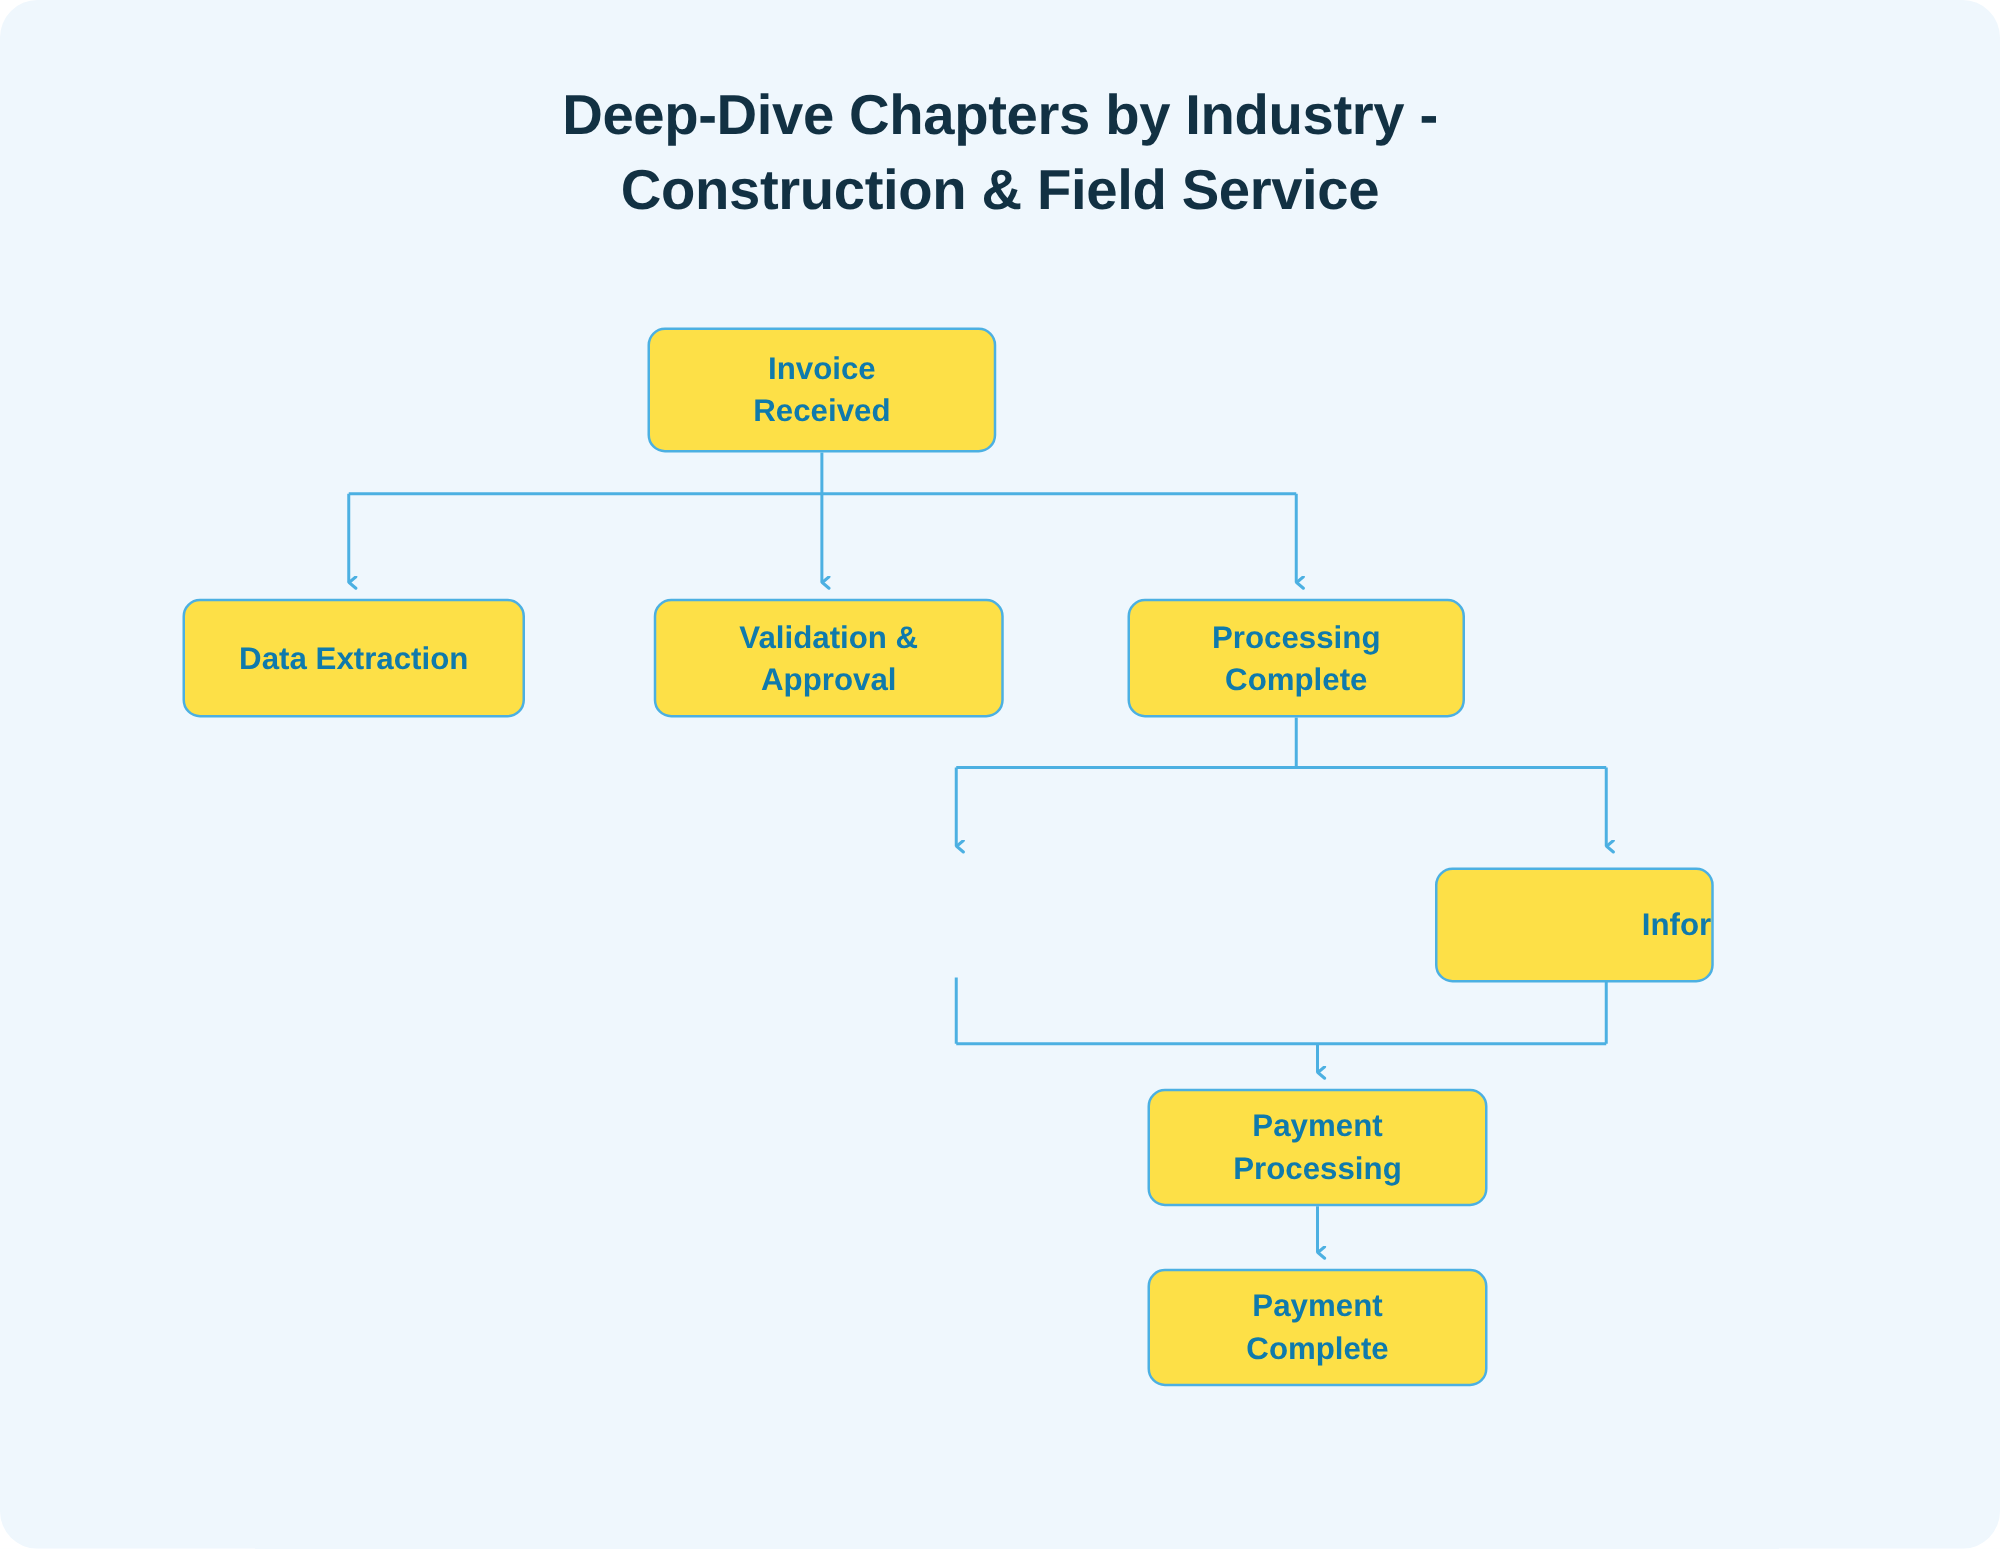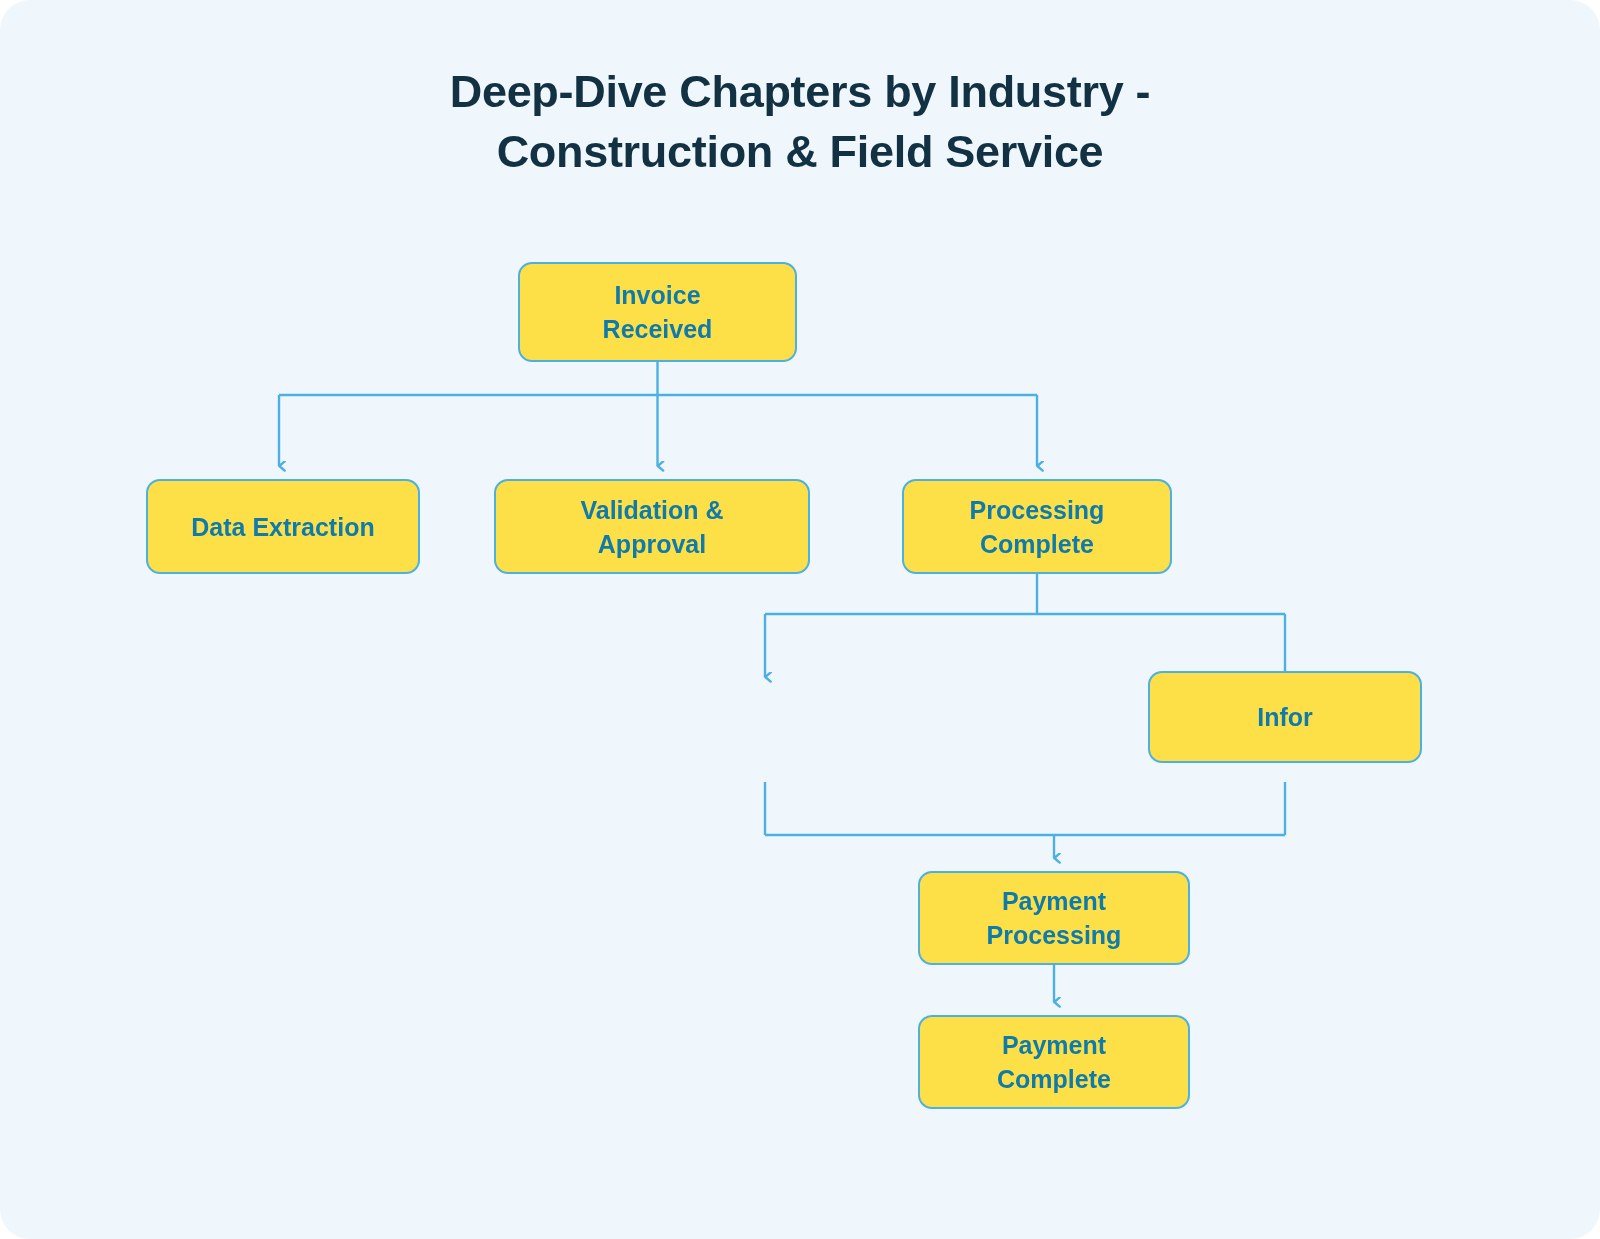--- a/index.html
+++ b/index.html
@@ -92,32 +92,32 @@
 
   <div class="node" style="left:518px; top:262px; width:279px; height:100px;">
     <span>Invoice
 Received</span>
   </div>
 
   <div class="node" style="left:146px; top:479px; width:274px; height:95px;">
     <span>Data Extraction</span>
   </div>
 
-  <div class="node" style="left:494px; top:479px; width:316px; height:95px;">
+  <div class="node" style="left:523px; top:479px; width:280px; height:95px;">
     <span>Validation &amp;
 Approval</span>
   </div>
 
   <div class="node" style="left:902px; top:479px; width:270px; height:95px;">
     <span>Processing
 Complete</span>
   </div>
 
 
-  <div class="node" style="left:1148px; top:671px; width:274px; height:92px;">
+  <div class="node" style="left:1148px; top:694px; width:223px; height:92px;justify-content:flex-end;">
     <span>Infor</span>
   </div>
 
   <div class="node" style="left:918px; top:871px; width:272px; height:94px;">
     <span>Payment
 Processing</span>
   </div>
 
   <div class="node" style="left:918px; top:1015px; width:272px; height:94px;">
     <span>Payment

